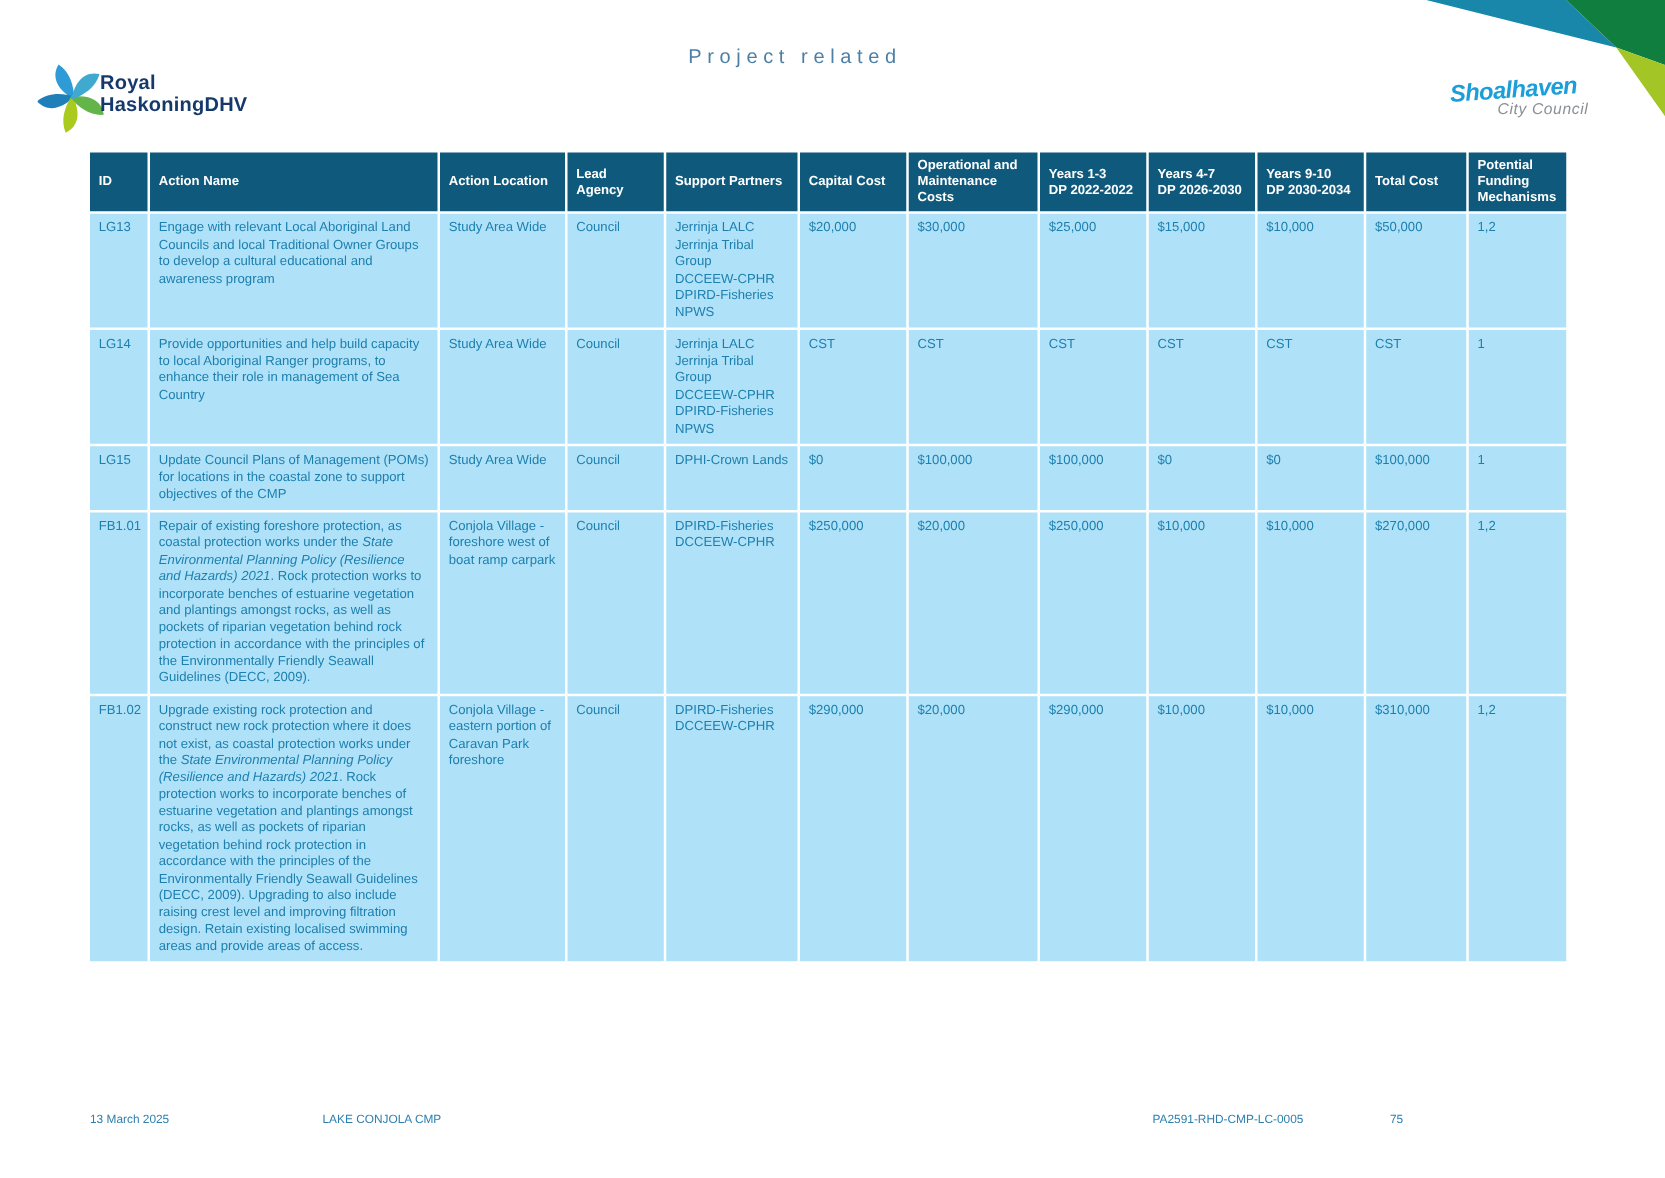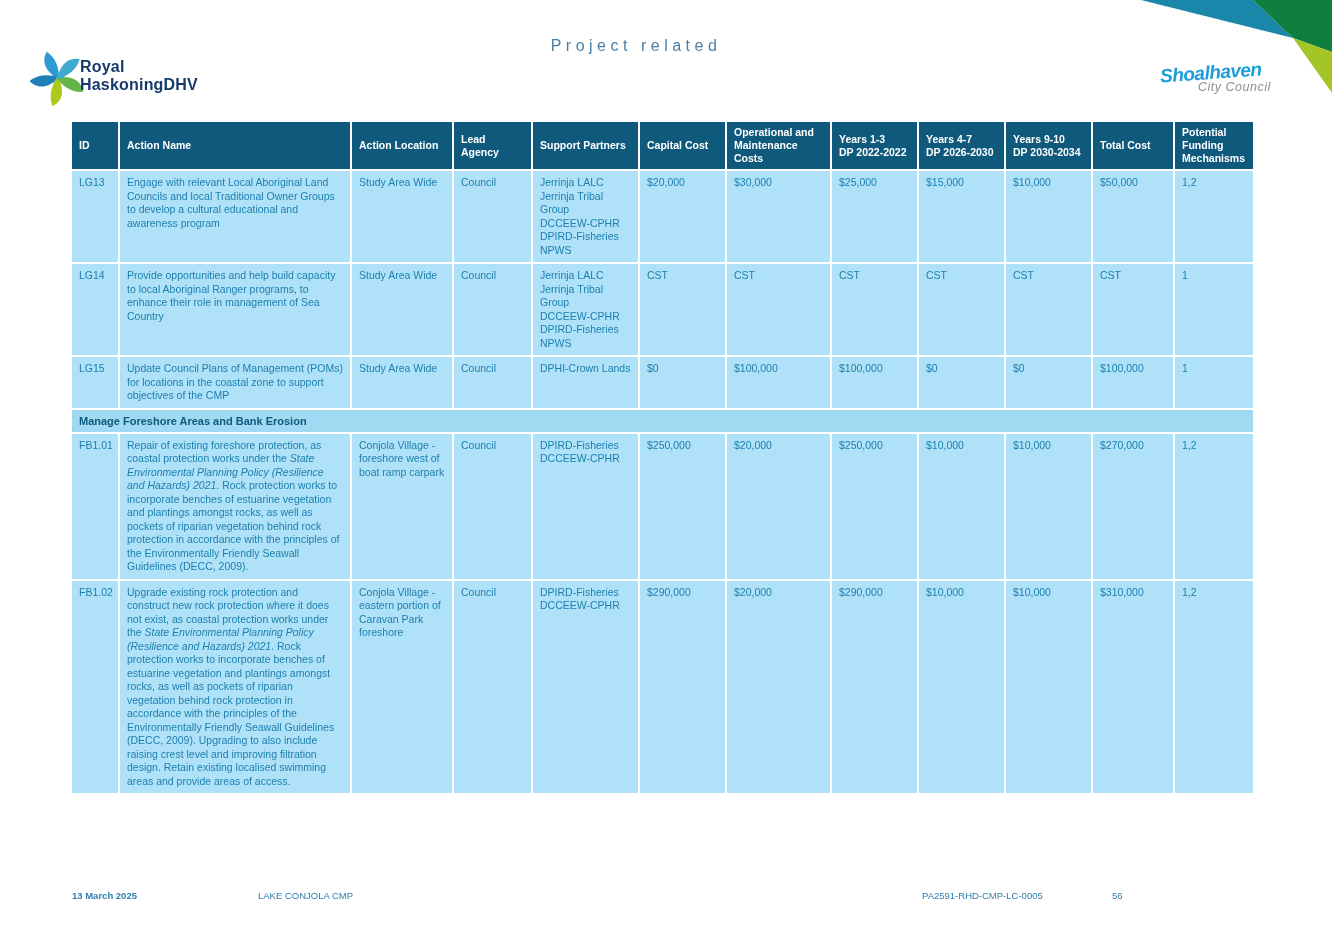--- a/index.html
+++ b/index.html
@@ -41,21 +41,21 @@
     background:var(--row-bg);color:var(--body-text);
     font-size:10.5px;vertical-align:top;padding:5px 7px;line-height:13.5px;
   }
   table.cmp tr.section td{
     background:var(--section-bg);color:var(--section-text);
     font-weight:bold;font-size:11px;padding:4px 7px;line-height:14px;
   }
   table.cmp em{font-style:italic;}
   .footer{position:absolute;top:890px;left:0;width:1332px;height:16px;
     font-size:9.5px;color:var(--footer-text);}
-  .footer .f-date{position:absolute;left:72px;font-weight:bold;}
+  .footer .f-date{position:absolute;left:72px;}
   .footer .f-title{position:absolute;left:258px;font-weight:normal;}
   .footer .f-doc{position:absolute;left:922px;}
   .footer .f-page{position:absolute;left:1112px;}
 </style>
 </head>
 <body>
 
 <svg class="corner-svg" width="192" height="95" viewBox="1140 0 192 95">
   <polygon points="1141,0 1253,0 1293,38" style="fill:var(--tri-teal)"></polygon>
   <polygon points="1253,0 1332,0 1332,52 1293,38" style="fill:var(--tri-green)"></polygon>
@@ -172,23 +172,20 @@
           <div>DPHI-Crown Lands</div>
         </td>
         <td>$0</td>
         <td>$100,000</td>
         <td>$100,000</td>
         <td>$0</td>
         <td>$0</td>
         <td>$100,000</td>
         <td>1</td>
       </tr>
-      <tr class="section">
-        <td colspan="12">Manage Foreshore Areas and Bank Erosion</td>
-      </tr>
       <tr>
         <td>FB1.01</td>
         <td><span>Repair of existing foreshore protection, as coastal protection works under the </span><em>State Environmental Planning Policy (Resilience and Hazards) 2021</em><span>. Rock protection works to incorporate benches of estuarine vegetation and plantings amongst rocks, as well as pockets of riparian vegetation behind rock protection in accordance with the principles of the Environmentally Friendly Seawall Guidelines (DECC, 2009).</span></td>
         <td>Conjola Village - foreshore west of boat ramp carpark</td>
         <td>Council</td>
         <td>
           <div>DPIRD-Fisheries</div>
           <div>DCCEEW-CPHR</div>
         </td>
         <td>$250,000</td>
@@ -216,14 +213,14 @@
         <td>$310,000</td>
         <td>1,2</td>
       </tr>
     </tbody>
 </table>
 
 <div class="footer">
   <span class="f-date">13 March 2025</span>
   <span class="f-title">LAKE CONJOLA CMP</span>
   <span class="f-doc">PA2591-RHD-CMP-LC-0005</span>
-  <span class="f-page">56</span>
+  <span class="f-page">75</span>
 </div>
 
 </body></html>

